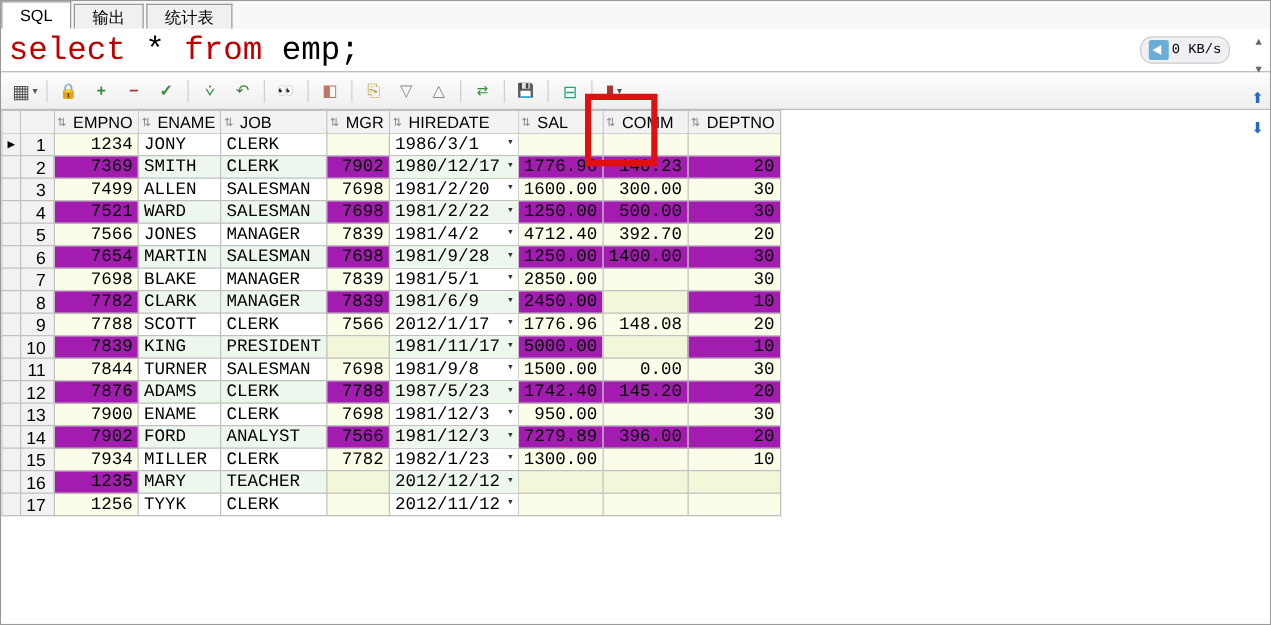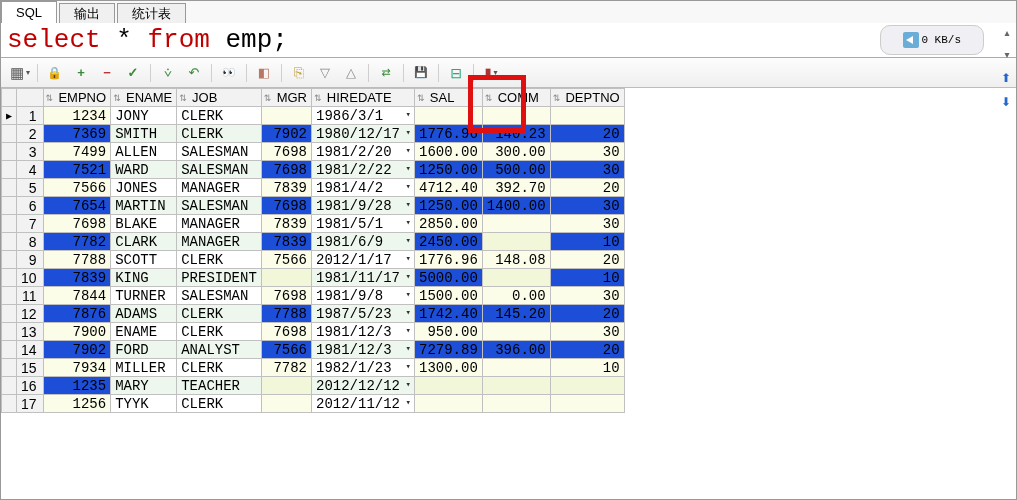--- a/index.html
+++ b/index.html
@@ -4,24 +4,24 @@
 <style>
 * { margin: 0; padding: 0; box-sizing: border-box; }
 body { font-family: Arial, sans-serif; font-size: 13px; background: #fff; width: 1017px; height: 500px; overflow: hidden; position: relative; }
 
 .outer { border: 1px solid #999; height: 500px; display: flex; flex-direction: column; }
 
 .tabs { display: flex; align-items: flex-end; height: 22px; background: #f8f8f8; }
 .tab { padding: 2px 14px; border: 1px solid #999; border-bottom: none; margin-right: 2px; background: #f0f0f0; cursor: pointer; font-size: 13px; height: 20px; display: flex; align-items: center; }
 .tab.active { background: #fff; height: 22px; }
 
-.sql-area { background: #fff; border-bottom: 1px solid #aaa; padding: 2px 6px; font-family: "Courier New", monospace; font-size: 26px; display: flex; justify-content: space-between; }
+.sql-area { background: #fff; border-bottom: 1px solid #aaa; padding: 2px 6px; font-family: "Courier New", monospace; font-size: 26px; display: flex; align-items: center; justify-content: space-between; }
 .sql-text .kw { color: #c00000; }
 .sql-text .rest { color: #000; }
-.badge { font-size: 11px; background: #f0f0f4; border: 1px solid #ccc; border-radius: 10px; padding: 2px 22px; display: flex; align-items: center; gap: 2px; margin-right: 26px; }
+.badge { font-size: 11px; background: #f0f0f4; border: 1px solid #ccc; border-radius: 10px; padding: 2px 6px; display: flex; align-items: center; gap: 2px; margin-right: 26px; }
 .badge-icon { width: 16px; height: 16px; background: #6aaed8; border-radius: 2px; display: inline-block; position: relative; }
 .badge-icon::after { content:""; position:absolute; left:3px; top:4px; width:0; height:0; border-top:4px solid transparent; border-bottom:4px solid transparent; border-right:7px solid #fff; }
 
 .sql-scroll { position: absolute; right: 4px; top: 27px; display: flex; flex-direction: column; gap: 10px; }
 .scroll-btn { width: 12px; height: 12px; font-size: 10px; color: #666; text-align: center; cursor: pointer; }
 .blue-arrow { color: #2469c9; font-size: 12px; }
 
 .toolbar { display: flex; align-items: center; gap: 4px; padding: 6px 8px; border-bottom: 1px solid #bcbcbc; background: linear-gradient(#fdfdfd,#efefef); height: 30px; flex-shrink: 0; }
 .tbtn { width: 22px; height: 20px; display: flex; align-items: center; justify-content: center; cursor: pointer; font-size: 13px; color: #555; position: relative; }
 .tbtn.with-dd::after { content: "▾"; font-size: 8px; margin-left: 2px; color: #555; }
@@ -51,21 +51,21 @@
 th { background: #f2f2f2; font-weight: normal; text-align: left; position: relative; font-family: Arial, sans-serif; font-size: 13px; }
 th .sort { position: absolute; left: 2px; top: 4px; font-size: 9px; color: #888; }
 .rowhdr { background: #f2f2f2; text-align: right; padding-right: 6px; font-family: Arial, sans-serif; }
 .corner { width: 14px; background: #f2f2f2; }
 .ptr-col { width: 14px; background: #f2f2f2; text-align: center; font-size: 10px; }
 .num { text-align: right; background: #fbfde8; }
 .txt { text-align: left; background: #fff; }
 .dt { text-align: left; background: #fff; position: relative; padding-right: 14px; }
 .dt::after { content: "▾"; position: absolute; right: 3px; top: 2px; font-size: 9px; color: #333; }
 tr.even .txt { background: #edf7ed; margin-left: 32px; }
-tr.even .num { background: #1d4ed8; }
+tr.even .num { background: #a21caf; }
 tr.even .dt { background: #edf7ed; }
 .empty { background: #fbfde8; }
 tr.even .empty { background: #f1f7d8; }
 </style>
 </head>
 <body>
 
 <div class="outer">
   <div class="tabs" id="tabs-host">
       <div class="tab active">SQL</div>

